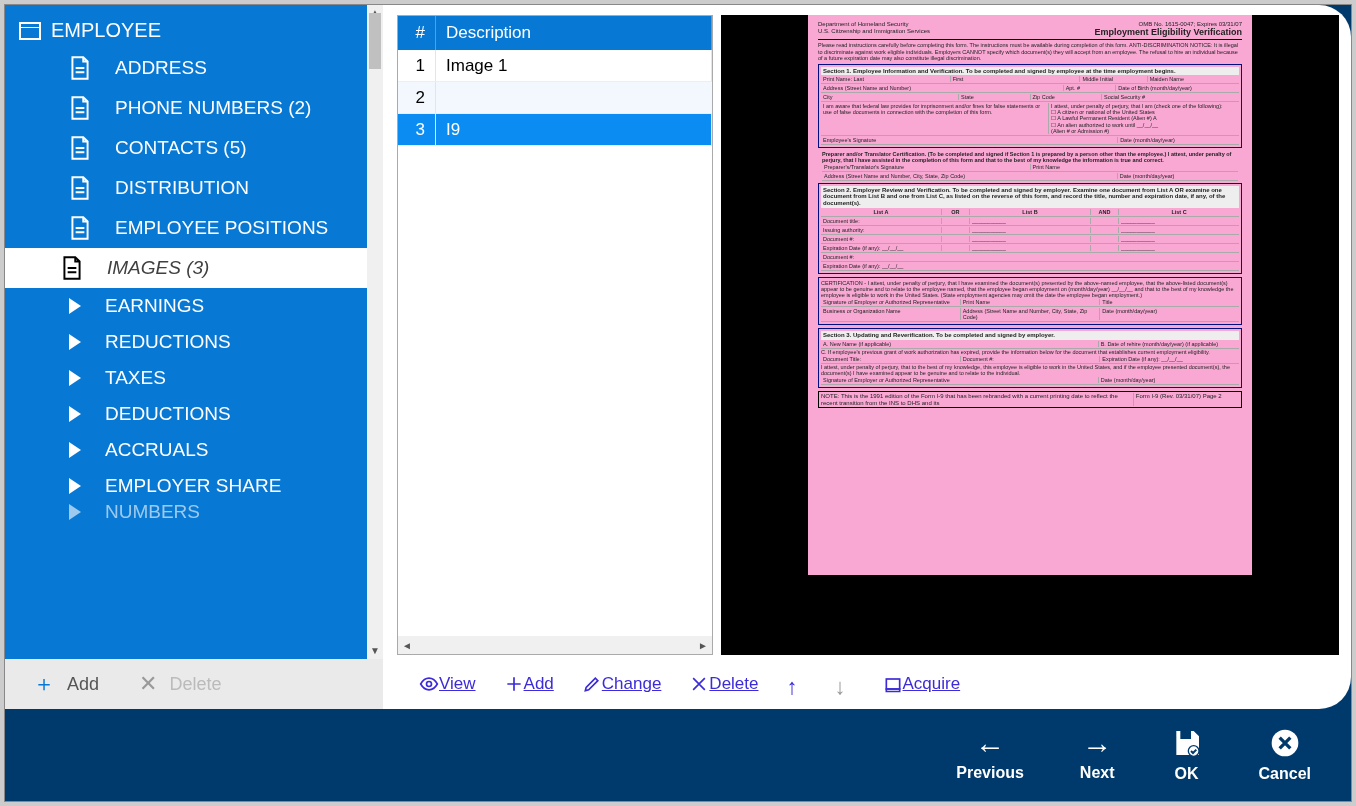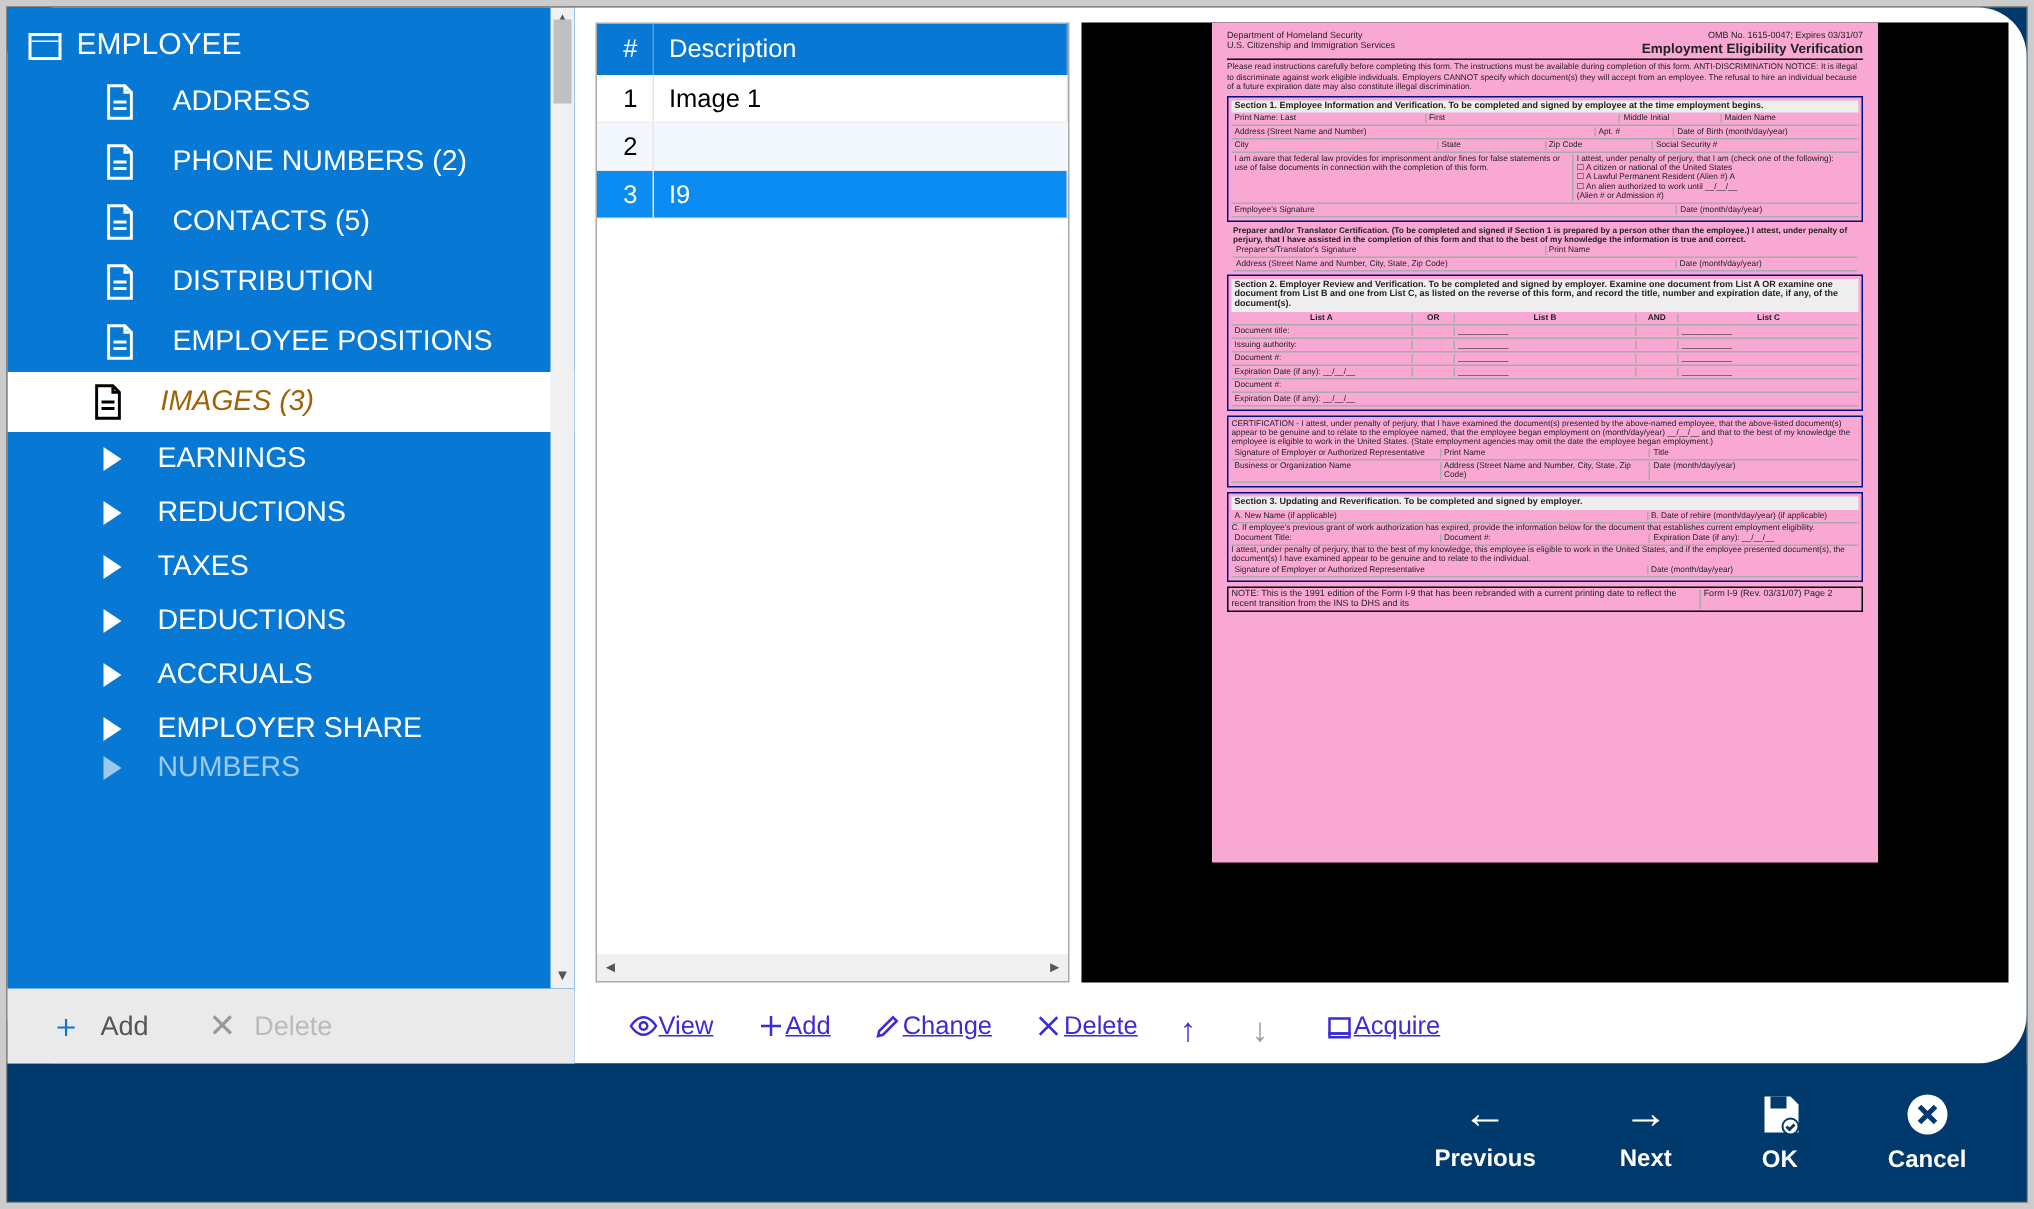--- a/index.html
+++ b/index.html
@@ -12,21 +12,21 @@
 .body { flex: 1; display: flex; background: #fff; border-radius: 32px; }
 .sidebar { width: 378px; background: #0778d4; color: #fff; display: flex; flex-direction: column; position: relative; }
 .sb-tree { flex: 1; overflow: hidden; padding-top: 8px; position: relative; }
 .sb-scroll { position:absolute; right:0; top:0; bottom:0; width:16px; background:#f0f0f0; }
 .sb-scroll .thumb { position:absolute; left:2px; right:2px; top:8px; height:56px; background:#c0c0c0; }
 .sb-scroll .arrow { position:absolute; left:0; right:0; height:16px; text-align:center; font-size:10px; color:#555; line-height:16px; cursor:pointer;}
 .sb-scroll .arrow.up{top:0;} .sb-scroll .arrow.down{bottom:0;}
 
 .sb-root { display: flex; align-items: center; gap: 10px; padding: 6px 14px; font-size: 20px; }
 .sb-item { display: flex; align-items: center; gap: 24px; padding: 7px 14px 7px 64px; font-size: 19px; cursor: pointer; font-weight: 300; }
-.sb-item.selected { background: #fff; color: #a16207; font-style: italic; padding-left:56px; }
+.sb-item.selected { background: #fff; color: #404040; font-style: italic; padding-left:56px; }
 .sb-item.selected .doc-icon path { stroke:#000; }
 .doc-icon { width: 22px; height: 26px; }
 .play-icon { width:0; height:0; border-top:8px solid transparent; border-bottom:8px solid transparent; border-left:12px solid #fff; }
 .window-icon { width:22px; height:18px; border:2px solid #fff; position:relative; }
 .window-icon::before {content:''; position:absolute; left:0; right:0; top:3px; height:1px; background:#fff;}
 
 .sb-footer { height: 50px; background:#eaeaea; display:flex; align-items:center; gap:40px; padding-left:28px; color:#555; font-size:18px; }
 .sb-footer .fbtn{ display:flex; align-items:center; gap:12px; cursor:pointer;}
 .sb-footer .plus{color:#0778d4; font-size:22px; font-weight:300;}
 .sb-footer .x{color:#999; font-size:22px;}

